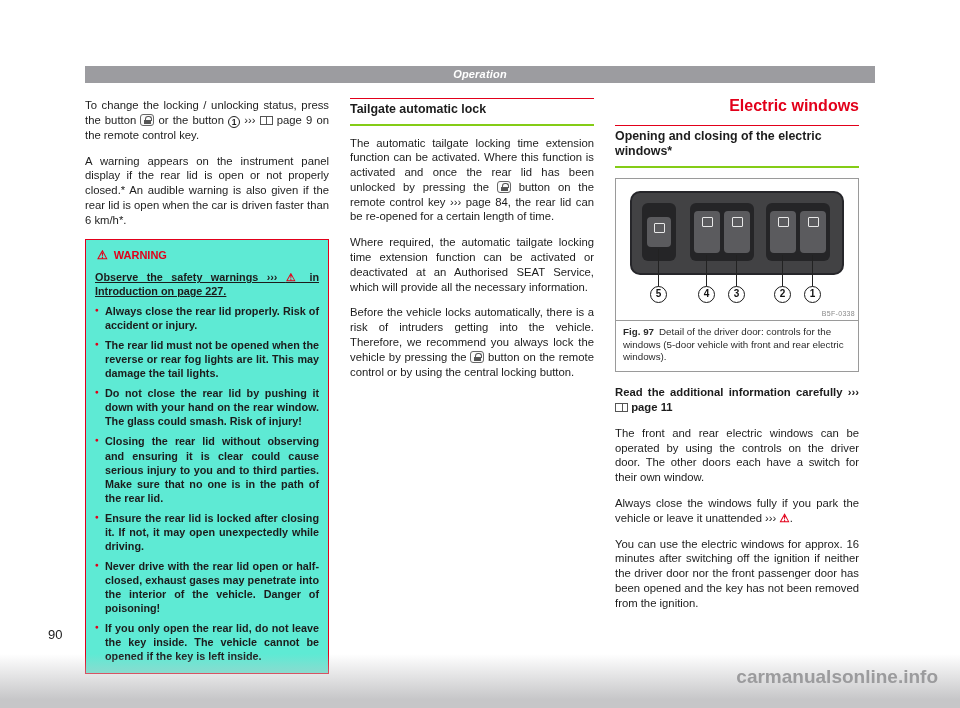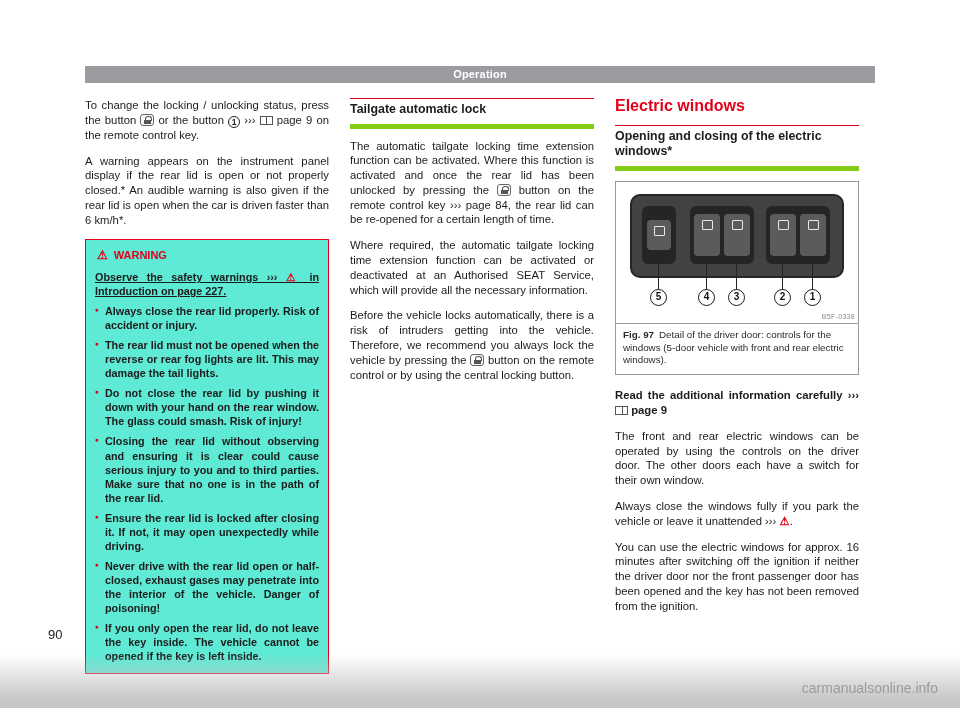--- a/index.html
+++ b/index.html
@@ -4,21 +4,21 @@
 <style>
   * { margin:0; padding:0; box-sizing:border-box; }
   html,body { width:960px; height:708px; }
   body {
     position:relative; background:#ffffff; overflow:hidden;
     font-family:"Liberation Sans", sans-serif; color:#1c1c1c;
   }
   .page-header {
     position:absolute; left:85px; top:66px; width:790px; height:17px;
     background:#9c9ca0; color:#ffffff; font-size:11px; font-weight:bold;
-    text-align:center; line-height:17px; letter-spacing:0.2px;
+    text-align:center; line-height:17px; letter-spacing:0.2px;font-style:italic;
   }
   .content { position:absolute; left:85px; top:98px; width:790px; display:flex; gap:21px; }
   .col { width:244px; font-size:11.3px; line-height:1.31; text-align:justify; }
   .col p { margin-bottom:11px; }
 
   
   .fob {
     display:inline-block; width:14px; height:12px; border:1px solid #666;
     border-radius:3px; background:#fafafa; vertical-align:-2px; position:relative;
   }
@@ -51,24 +51,24 @@
   .warning-header { color:#e2001a; font-size:11px; margin:0 0 7px 2px; font-weight:bold; }
   .warning-header .tri { font-size:12px; margin-right:6px; }
   .warning-intro { margin-bottom:2px;text-decoration:underline; }
   .warning ul { list-style:none; }
   .warning li { position:relative; padding-left:10px; margin-top:6px; }
   .warning li::before { content:"●"; color:#e2001a; position:absolute; left:0; top:2px; font-size:6.5px; }
 
   
   .rule-heading {
     font-size:12.4px; font-weight:bold; text-align:left;
-    border-top:1px solid #e2001a; border-bottom:5px solid #84cc16;
+    border-top:1px solid #e2001a; border-bottom:2px solid #84cc16;
     padding:3px 0 6px; margin-bottom:10px; line-height:1.25;
   }
-  .main-title { color:#e2001a; font-size:16px; font-weight:bold; text-align:left; margin:-2px 0 8px; }
+  .main-title { color:#e2001a; font-size:16px; font-weight:bold; text-align:right; margin:-2px 0 8px; }
   .bold-note { font-weight:bold; margin-bottom:11px; }
 
   
   .figure { border:1px solid #9a9a9a; margin-bottom:13px; background:#fff; }
   .fig-img { position:relative; height:142px; border-bottom:1px solid #9a9a9a; background:#fff; }
   .fig-caption { padding:5px 7px 7px; font-size:9.8px; line-height:1.3; color:#2b2b2b; text-align:left; }
   .fig-caption .fig-label { font-weight:bold; margin-right:5px;text-align:right; }
   .fig-code { position:absolute; right:3px; bottom:2px; font-size:7px; color:#8a8a8a; letter-spacing:0.3px; }
 
   .panel { position:absolute; left:14px; top:12px; width:214px; height:84px;
@@ -93,21 +93,21 @@
   .l1 { left:196px; top:76px; height:32px; }
   .callout { position:absolute; top:107px; width:17px; height:17px; border:1.5px solid #1a1a1a;
     border-radius:50%; background:#fff; font-size:10px; font-weight:bold; text-align:center;
     line-height:14px; color:#111; }
   .c5 { left:34px; } .c4 { left:82px; } .c3 { left:112px; } .c2 { left:158px; } .c1 { left:188px; }
 
   
   .page-num { position:absolute; left:48px; top:627px; font-size:13px; color:#222; }
   .watermark-band { position:absolute; left:0; bottom:0; width:960px; height:54px;
     background:linear-gradient(180deg, rgba(255,255,255,0) 0%, #c6c6c8 85%); }
-  .watermark { position:absolute; right:22px; bottom:12px; font-size:14px; color:#9b9b9d; }
+  .watermark { position:absolute; right:22px; bottom:20px; font-size:19px; color:#9b9b9d;font-weight:bold; }
 </style>
 </head>
 <body>
 
 <div class="page-header">
   <span>Operation</span>
 </div>
 
 <div class="content">
 
@@ -160,21 +160,21 @@
         <div class="callout c5">5</div>
         <div class="callout c4">4</div>
         <div class="callout c3">3</div>
         <div class="callout c2">2</div>
         <div class="callout c1">1</div>
         <div class="fig-code">B5F-0338</div>
       </div>
       <div class="fig-caption"><span class="fig-label">Fig. 97</span><span>Detail of the driver door: controls for the windows (5-door vehicle with front and rear electric windows).</span></div>
     </div>
 
-    <div class="bold-note"><span>Read the additional information carefully ››› </span><span class="book"></span><span> page 9</span></div>
+    <div class="bold-note"><span>Read the additional information carefully ››› </span><span class="book"></span><span> page 11</span></div>
     <p>The front and rear electric windows can be operated by using the controls on the driver door. The other doors each have a switch for their own window.</p>
     <p><span>Always close the windows fully if you park the vehicle or leave it unattended ››› </span><span class="tri">⚠</span><span>.</span></p>
     <p>You can use the electric windows for approx. 16 minutes after switching off the ignition if neither the driver door nor the front passenger door has been opened and the key has not been removed from the ignition.</p>
   </div>
 
 </div>
 
 <div class="page-num">90</div>
 <div class="watermark-band"></div>
 <div class="watermark">carmanualsonline.info</div>

